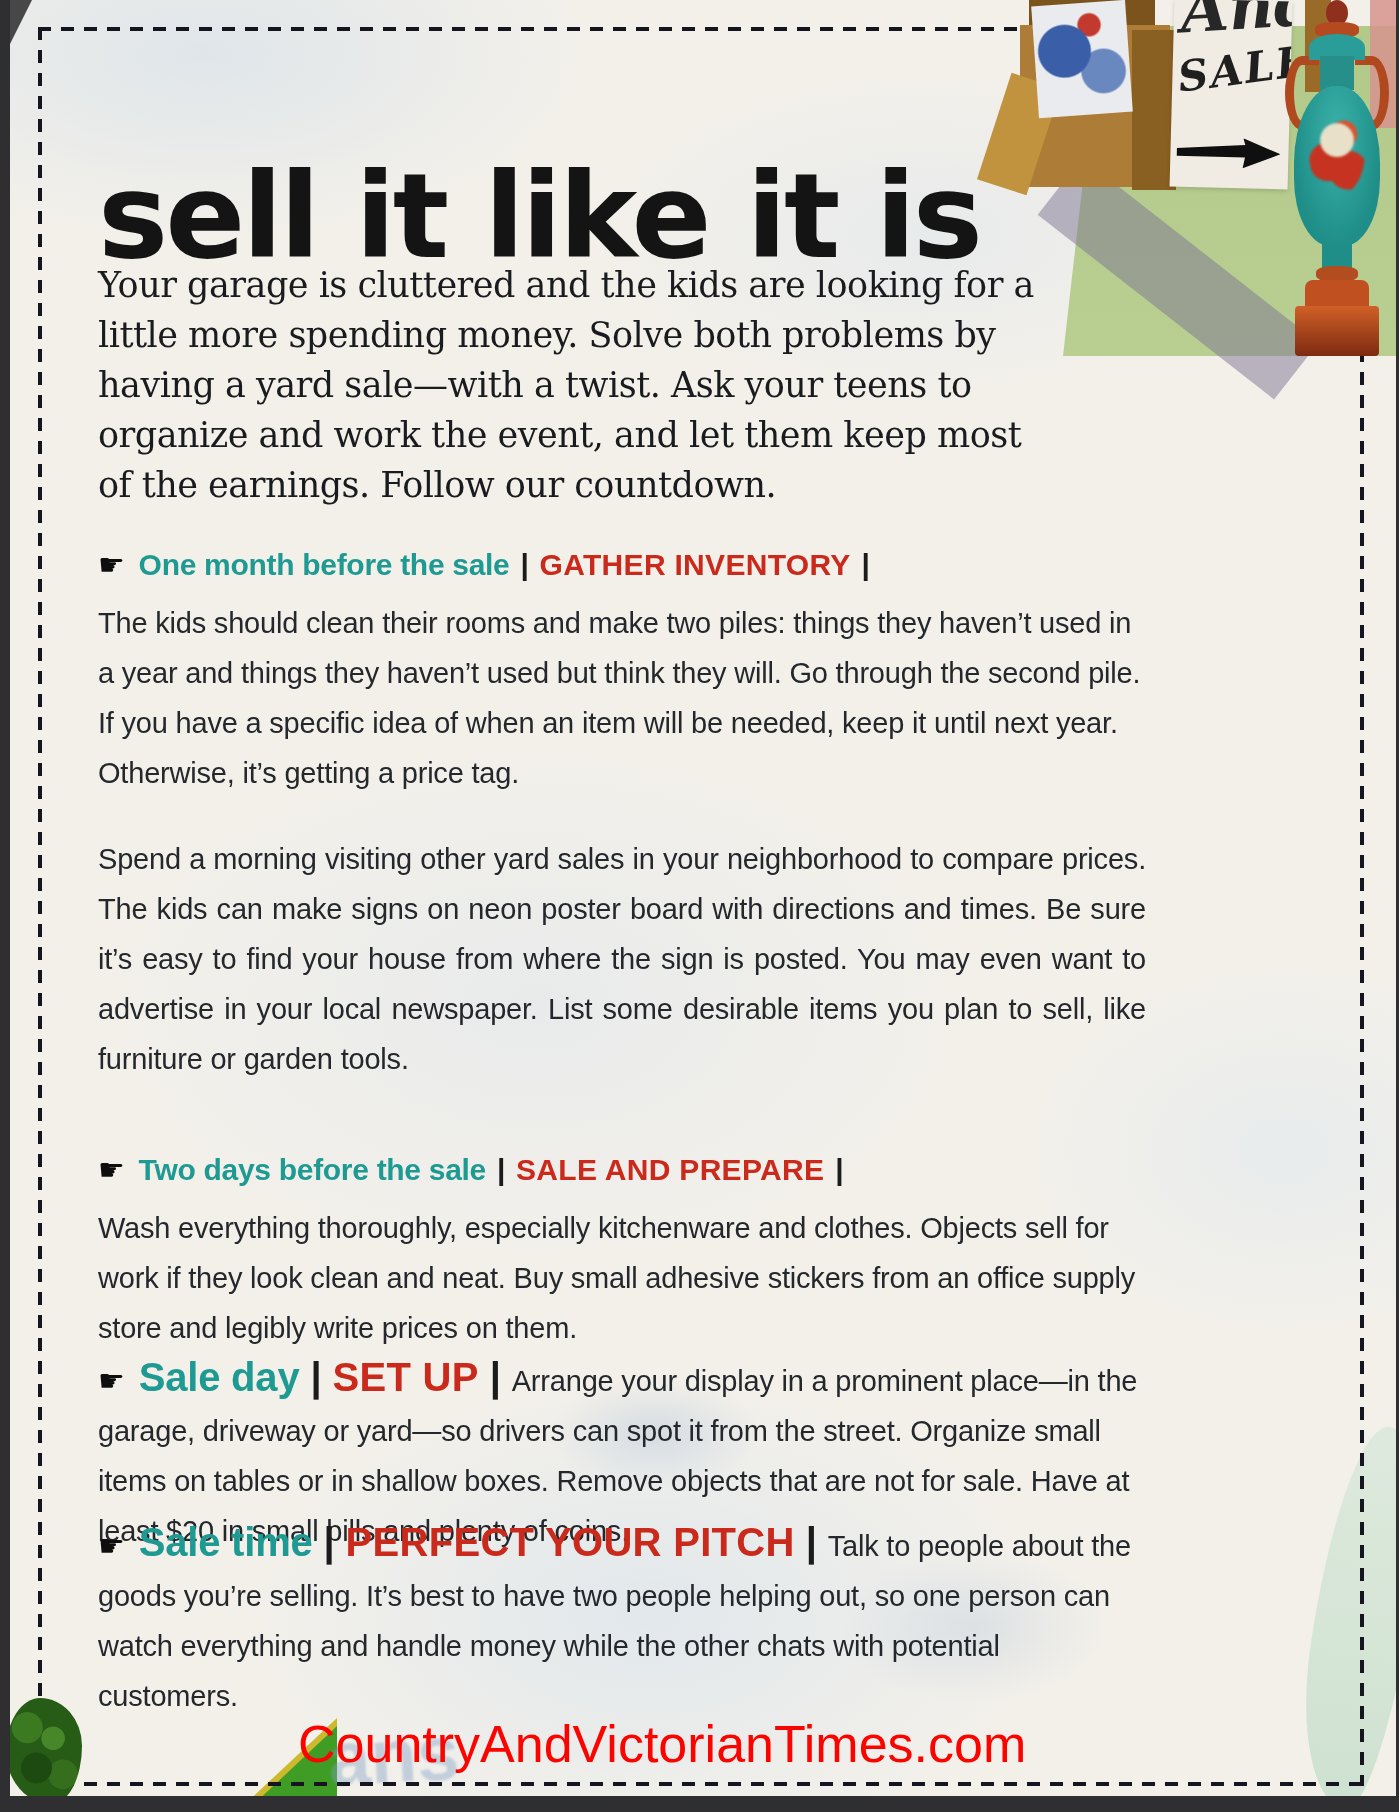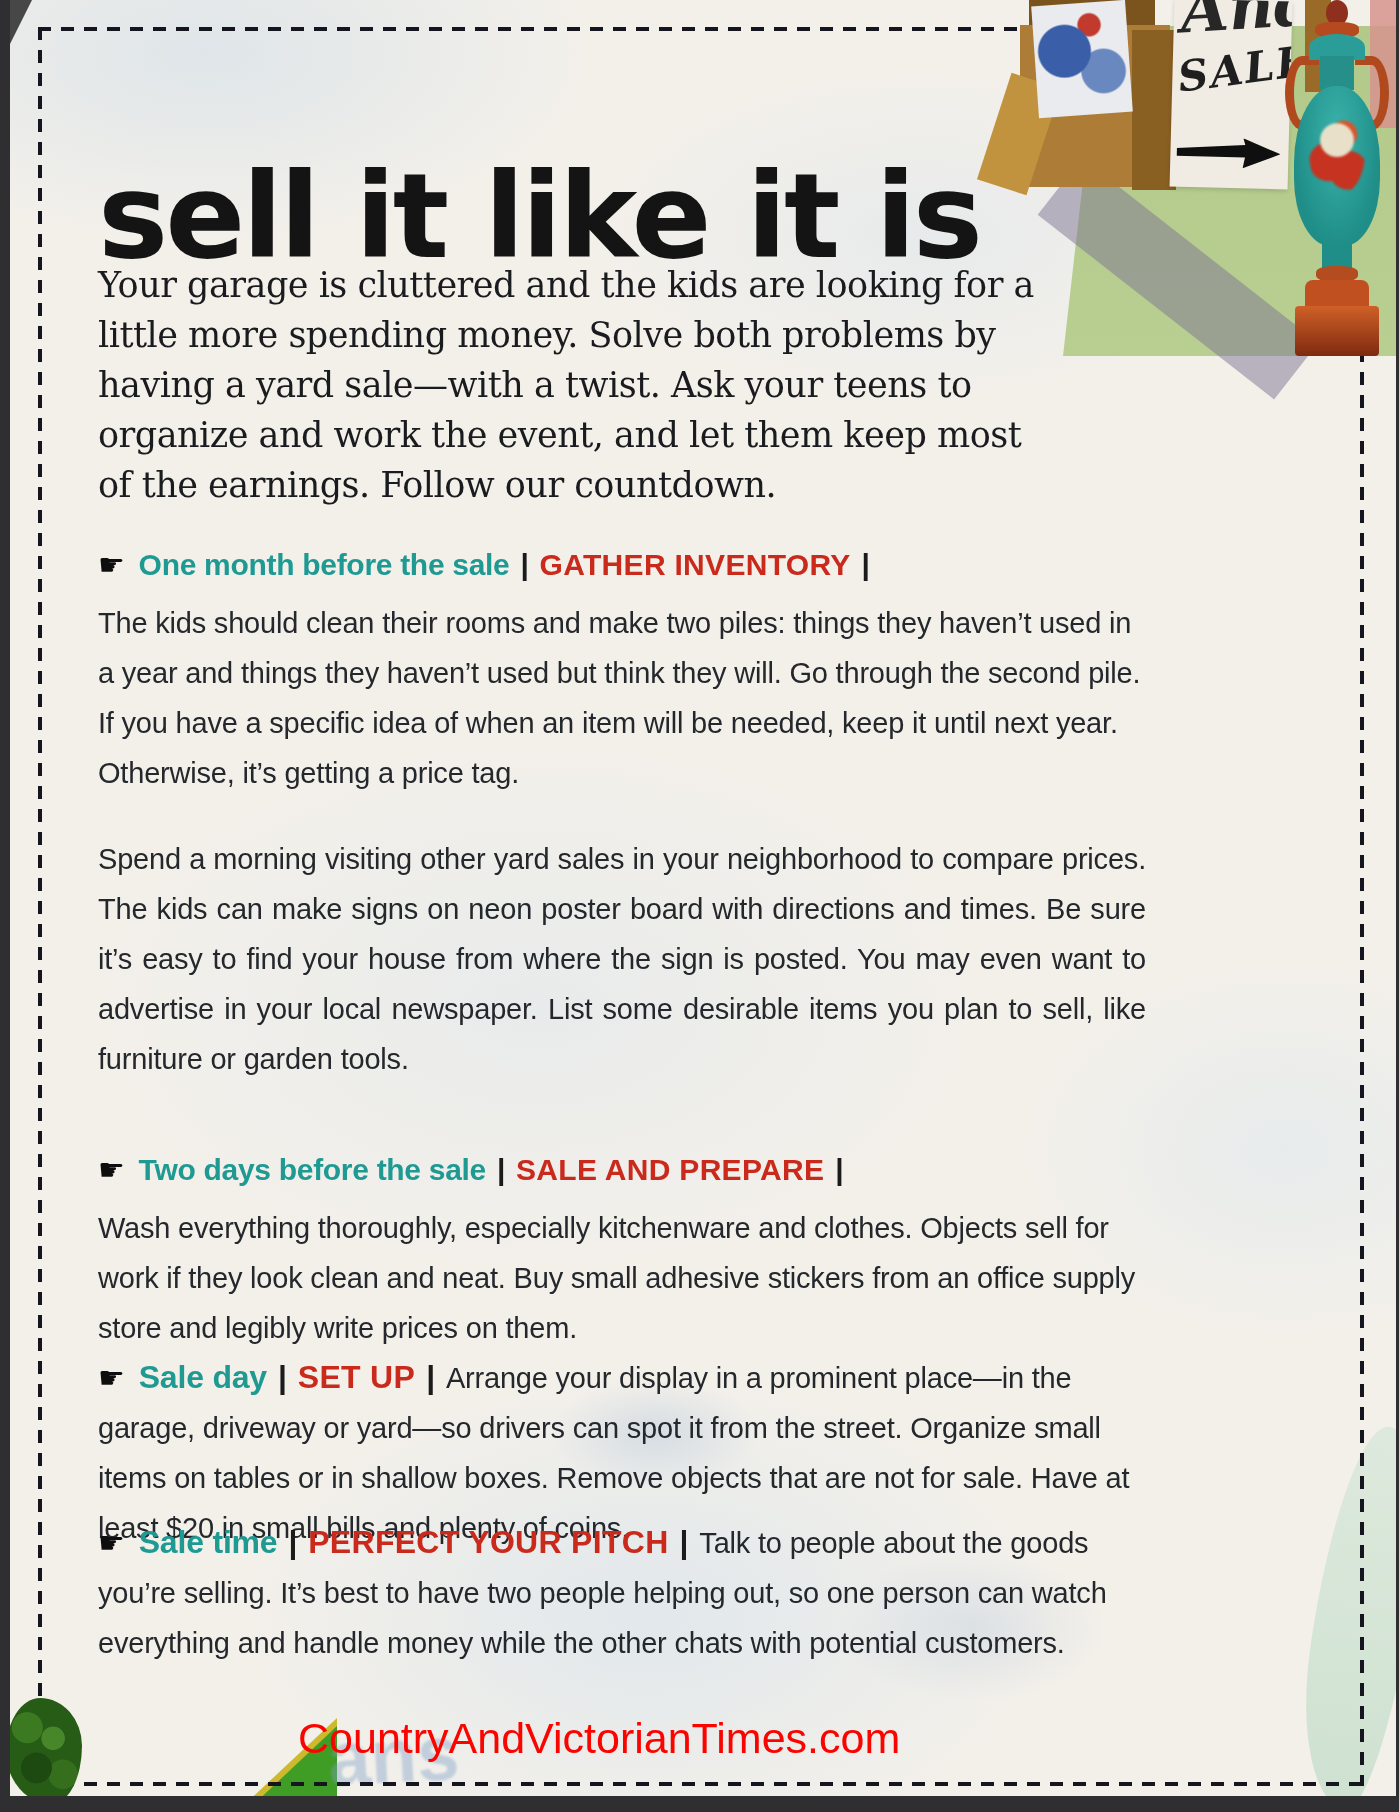--- a/index.html
+++ b/index.html
@@ -40,21 +40,21 @@
 
   
   .sec { position:absolute; left:88px; width:1048px; z-index:2; }
   .sec-head { font-size:30px; font-weight:bold; line-height:39px; letter-spacing:-0.3px; white-space:nowrap; }
   .pointer { color:#0e0e0e; font-size:30px; margin-right:14px; font-family:"DejaVu Sans", sans-serif; }
   .when   { color:#1e9a93; }
   .sep    { color:#1b1b1b; margin:0 11px; font-weight:bold; }
   .action { color:#c92a1b; letter-spacing:0.3px; }
   .sec p.body { margin:14px 0 0 0; font-size:29px; line-height:50px; color:#24282c; letter-spacing:-0.2px; }
   .sec p.inline-par { margin:0; font-size:29px; line-height:50px; color:#24282c; letter-spacing:-0.2px; }
-  .sec p.inline-par .sec-head-inline { font-size:32px; font-weight:bold; }
+  .sec p.inline-par .sec-head-inline { font-size:40px; font-weight:bold; }
   .justify { text-align:justify; }
 
   
   .collage { position:absolute; left:907px; top:0; width:479px; height:356px; z-index:5; }
   .lawn { position:absolute; left:146px; top:26px; width:333px; height:330px;
     background:linear-gradient(180deg,#b2c98a,#b9cf92);
     clip-path:polygon(0 100%, 7% 38%, 20% 10%, 30% 0, 100% 0, 100% 100%); }
   .pinkpatch { position:absolute; right:0; top:0; width:26px; height:128px; background:#d6948e; opacity:.85; }
   .pole { position:absolute; left:388px; top:0; width:26px; height:92px; background:#9a6a28; }
   .shadow { position:absolute; left:165px; top:158px; width:300px; height:72px;
@@ -120,21 +120,21 @@
     transform:rotate(8deg); }
   .ghost-blob1 { position:absolute; left:540px; top:1378px; width:210px; height:110px; z-index:1;
     background:radial-gradient(closest-side, rgba(140,170,205,.26), transparent); }
   .ghost-blob2 { position:absolute; left:828px; top:1552px; width:270px; height:150px; z-index:1;
     background:radial-gradient(closest-side, rgba(140,170,205,.20), transparent); }
   .ghost-text { position:absolute; left:318px; top:1712px; z-index:1;
     font-size:76px; font-weight:bold; color:rgba(122,158,198,.40); transform:rotate(-3deg);
     filter:blur(1px); }
 
   .watermark { position:absolute; left:288px; top:1714px; z-index:8;
-    font-size:43px; color:#fb0400; letter-spacing:0; white-space:nowrap; }
+    font-size:52px; color:#fb0400; letter-spacing:0; white-space:nowrap; }
 </style>
 </head>
 <body>
 
 <div id="page">
 
   <div class="dash dash-h" style="left:28px; top:27px;  width:1326px;"></div>
   <div class="dash dash-h" style="left:28px; top:1782px; width:1326px;"></div>
   <div class="dash dash-v" style="left:28px; top:27px;  height:1759px;"></div>
   <div class="dash dash-v" style="left:1350px; top:27px; height:1759px;"></div>

